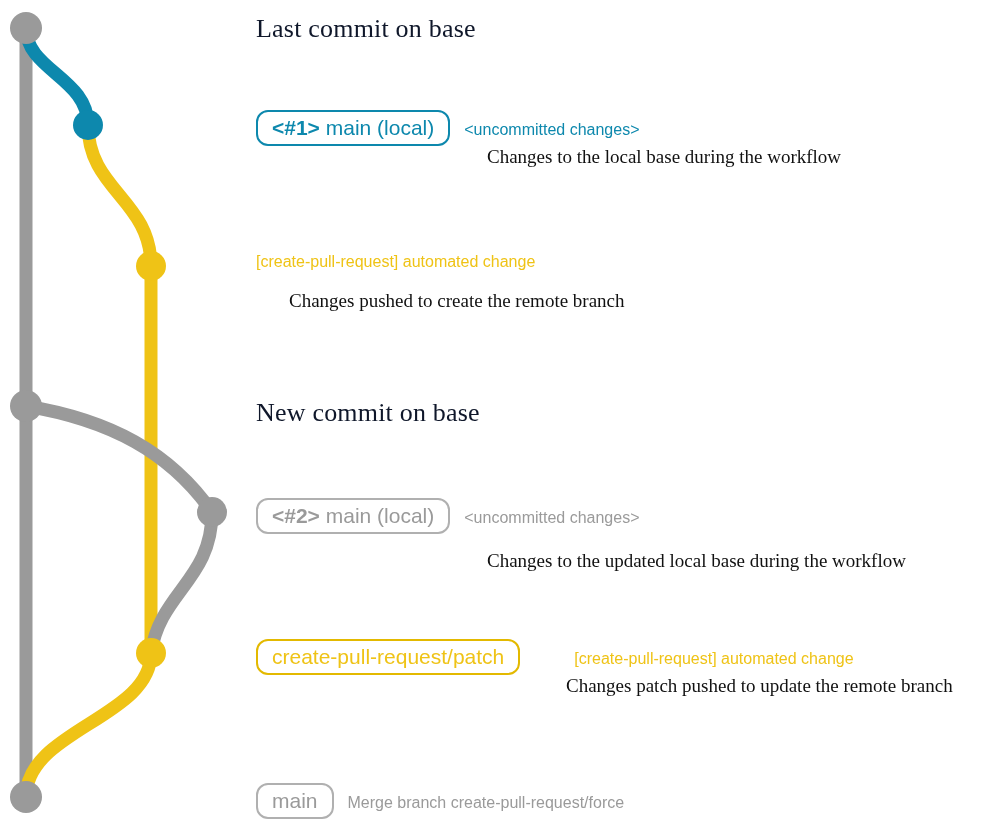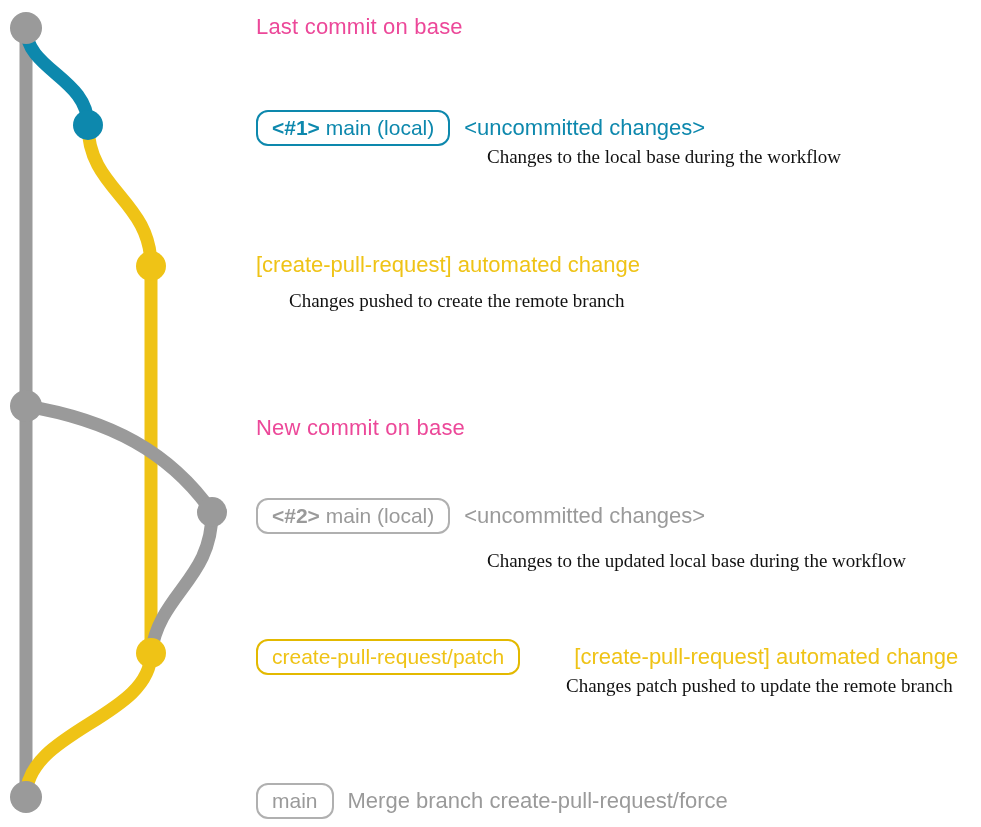--- a/index.html
+++ b/index.html
@@ -34,23 +34,23 @@
 
   .row {
     position: absolute;
     display: flex;
     align-items: baseline;
     white-space: nowrap;
   }
 
   
   .plain-head {
-    font-family: Liberation Sans, sans-serif;
-    font-size: 22px;
-    color: #ec4899;
+    font-family: Liberation Serif, serif;
+    font-size: 26px;
+    color: #0f172a;
     letter-spacing: 0.2px;
   }
 
   
   .pill {
     display: inline-block;
     border: 2px solid #ef4444;
     border-radius: 12px;
     padding: 5px 14px 6px 14px;
     font-size: 21px;
@@ -60,21 +60,21 @@
   }
   .pill.blue   { border-color: #0d88ad; color: #0d88ad; }
   .pill.yellow { border-color: #e3b900; color: #efc316; }
   .pill.gray   { border-color: #b0b0b0; color: #9a9a9a; }
 
   .pill b { font-weight: bold; }
 
   
   .subject {
     font-family: "Liberation Sans", sans-serif;
-    font-size: 22px;
+    font-size: 16px;
     line-height: 1;
   }
   .subject.blue   { color: #0d88ad; }
   .subject.yellow { color: #efc316; }
   .subject.gray   { color: #9a9a9a; }
 
   
   .desc {
     position: absolute;
     font-family: "Liberation Serif", serif;
@@ -127,21 +127,21 @@
     <span class="pill-gap"></span>
     <span class="subject blue">&lt;uncommitted changes&gt;</span>
   </div>
   <div class="desc" style="left:487px; top:146px;">Changes to the local base during the workflow</div>
 
   <div class="row" style="left:256px; top:254px;">
     <span class="subject yellow">[create-pull-request] automated change</span>
   </div>
   <div class="desc" style="left:269px; top:290px;margin-left:20px;">Changes pushed to create the remote branch</div>
 
-  <div class="row" style="left:256px; top:415px;">
+  <div class="row" style="left:256px; top:398px;">
     <span class="plain-head">New commit on base</span>
   </div>
 
   <div class="row" style="left:256px; top:498px;">
     <span class="pill gray">
       <b>&lt;#2&gt;</b><span> main (local)</span>
     </span>
     <span class="pill-gap"></span>
     <span class="subject gray">&lt;uncommitted changes&gt;</span>
   </div>

